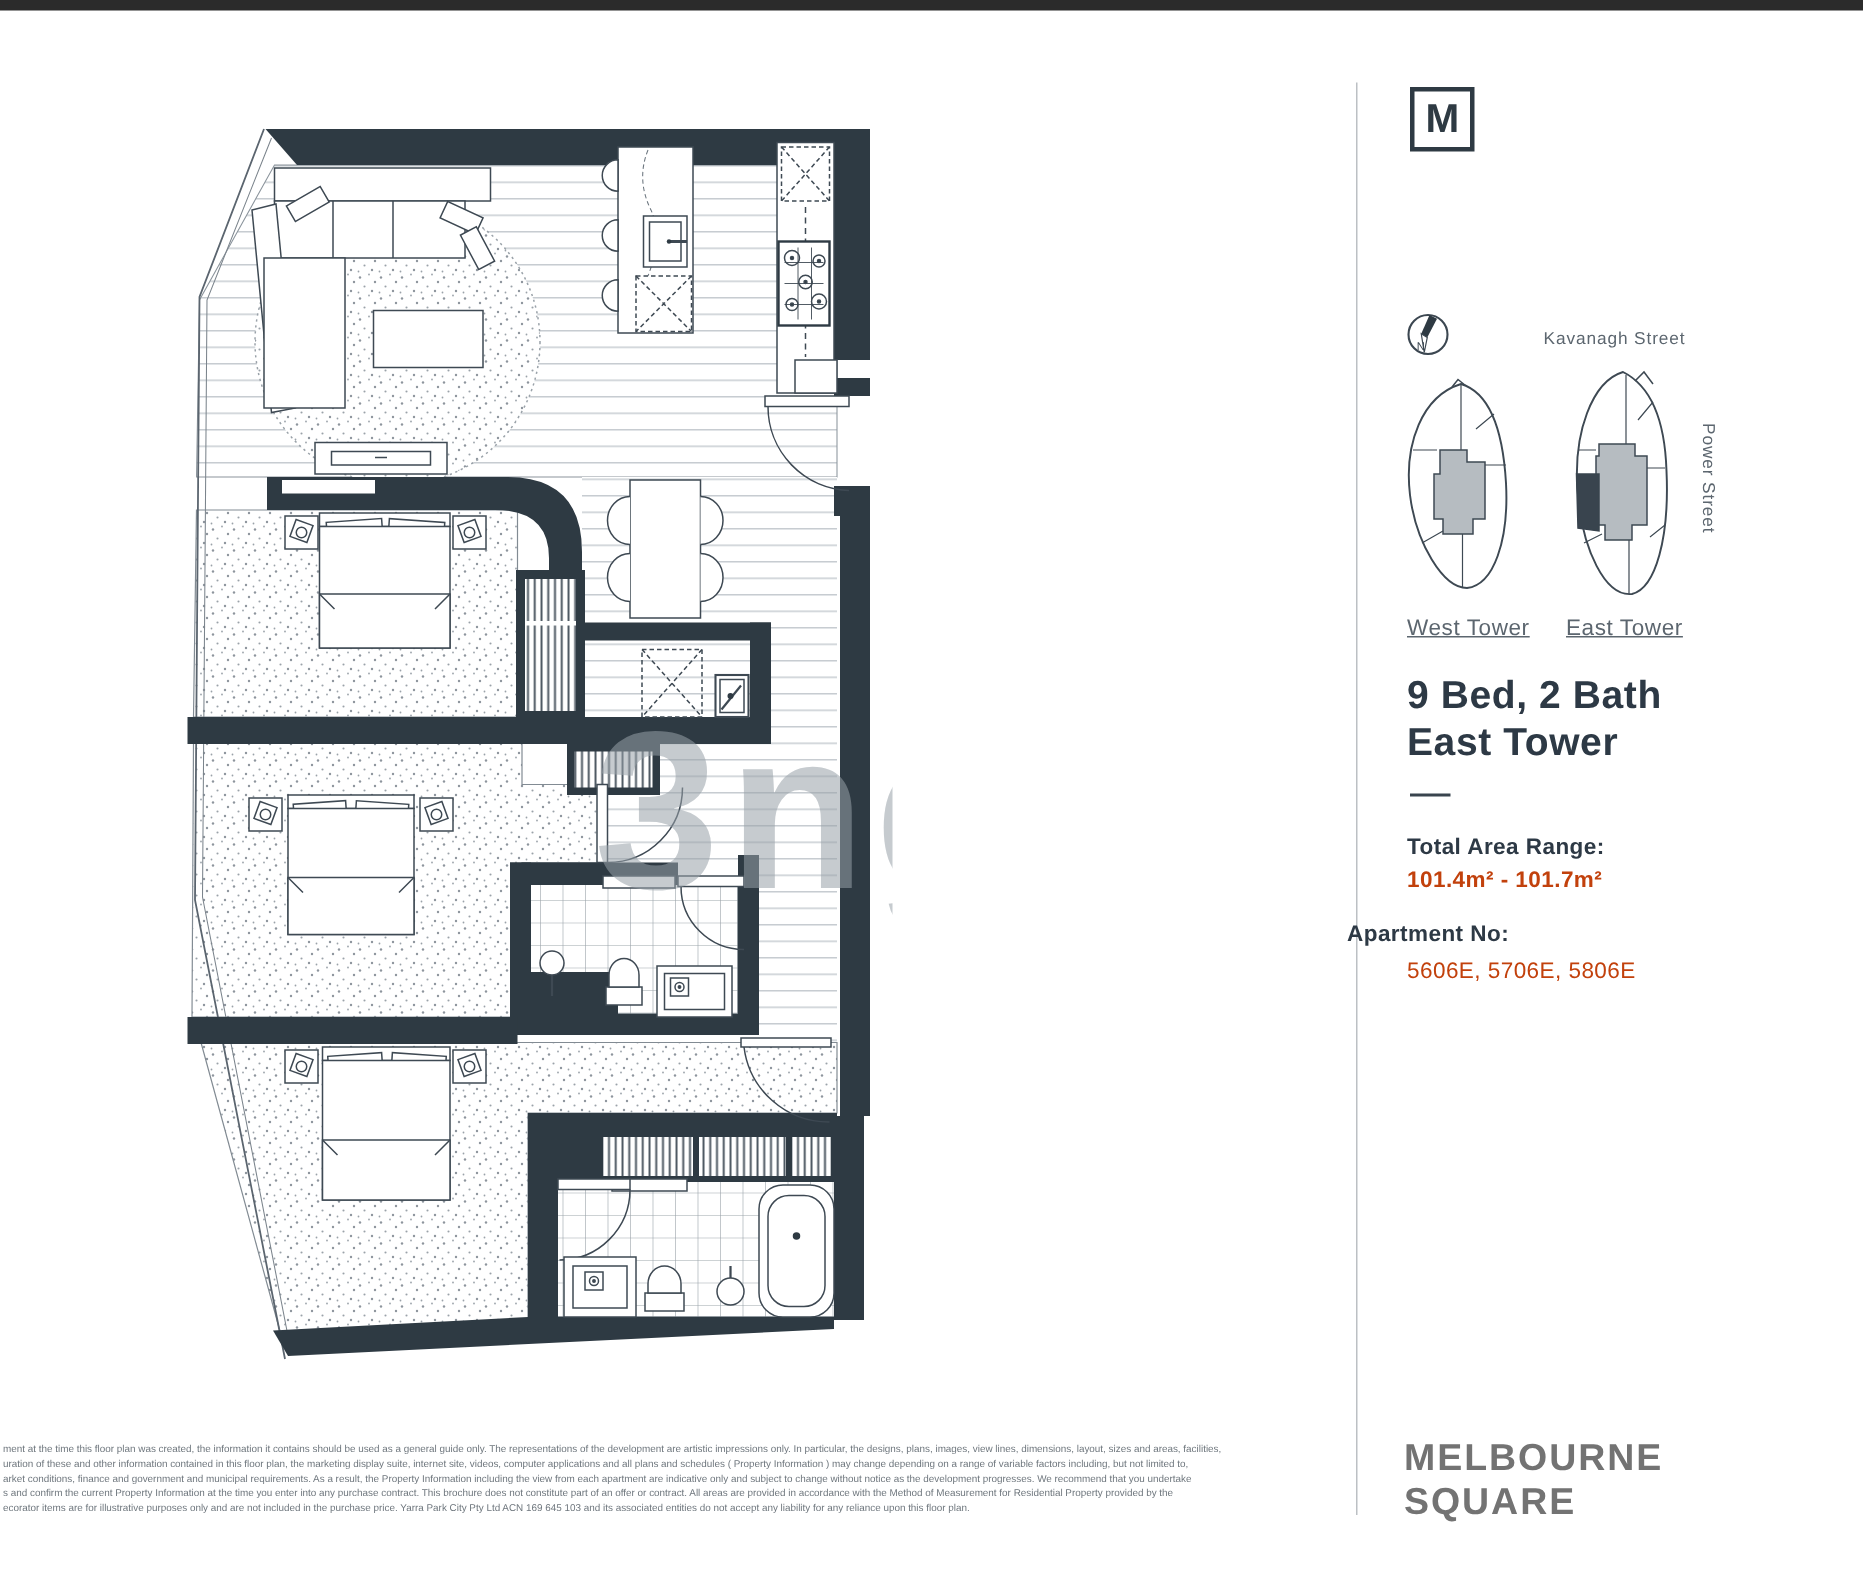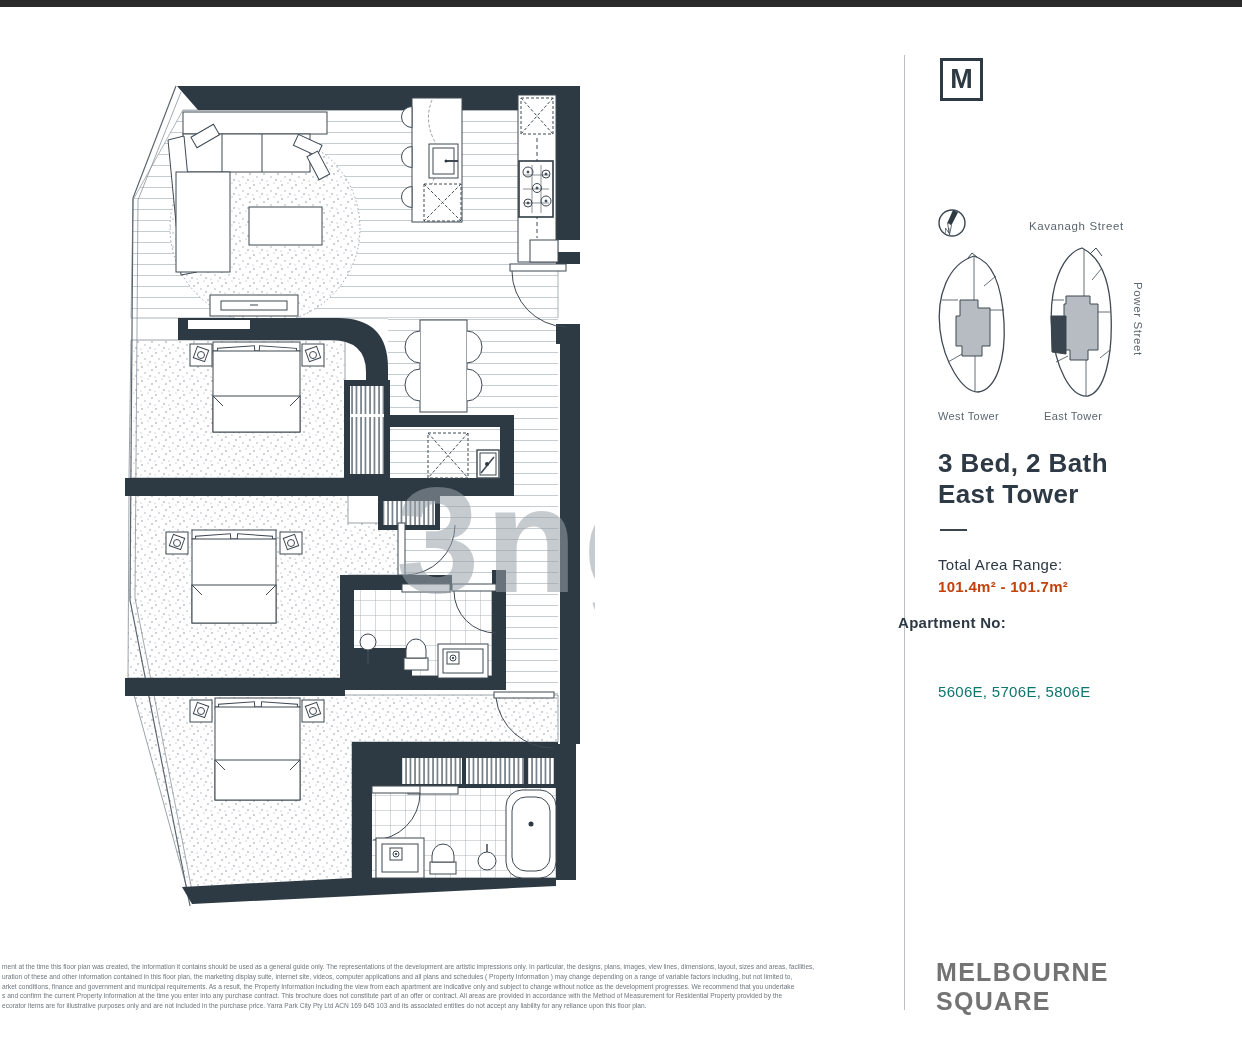--- a/index.html
+++ b/index.html
@@ -12,30 +12,30 @@
   .vdivider{position:absolute;left:904px;top:55px;width:1px;height:955px;background:#bcc0c4;}
 
   
   .mlogo{position:absolute;left:940px;top:58px;width:37px;height:37px;border:3.5px solid #2e3a43;
          display:flex;align-items:center;justify-content:center;font-size:27px;font-weight:700;color:#2e3a43;}
   .compass{position:absolute;left:936px;top:206px;width:34px;height:34px;}
   .street-top{position:absolute;left:1010px;top:220px;font-size:11.5px;color:#5c666f;letter-spacing:.6px;margin-left:19px;}
   .street-right{position:absolute;left:1132px;top:282px;font-size:11.5px;color:#5c666f;letter-spacing:.6px;
                 writing-mode:vertical-rl;}
   .towers{position:absolute;left:925px;top:243px;width:200px;height:160px;}
-  .tower-label{position:absolute;font-size:11px;color:#5c666f;letter-spacing:.4px;}
+  .tower-label{position:absolute;font-size:15px;color:#5c666f;letter-spacing:.4px;text-decoration:underline;}
   .lbl-west{left:938px;top:410px;}
   .lbl-east{left:1044px;top:410px;}
   .unit-title{position:absolute;left:938px;top:448px;font-size:26px;line-height:31px;font-weight:700;
               color:#2d3945;letter-spacing:.4px;}
   .title-rule{position:absolute;left:940px;top:529px;width:27px;height:2px;background:#39444e;}
-  .area-label{position:absolute;left:938px;top:556px;font-size:15px;font-weight:400;color:#2d3945;letter-spacing:.3px;}
+  .area-label{position:absolute;left:938px;top:556px;font-size:15px;font-weight:700;color:#2d3945;letter-spacing:.3px;}
   .area-value{position:absolute;left:938px;top:578px;font-size:15px;font-weight:700;color:#c2410c;letter-spacing:.3px;}
   .apt-label{position:absolute;left:898px;top:614px;font-size:15px;font-weight:700;color:#2d3945;letter-spacing:.3px;}
-  .apt-nums{position:absolute;left:938px;top:639px;font-size:15px;color:#0f766e;letter-spacing:.3px;margin-top:44px;}
+  .apt-nums{position:absolute;left:938px;top:639px;font-size:15px;color:#c2410c;letter-spacing:.3px;}
   .brand{position:absolute;left:936px;top:958px;font-size:25px;line-height:29px;font-weight:800;
          color:#737373;letter-spacing:1.3px;}
 
   
   .disclaimer{position:absolute;left:2px;top:962px;width:900px;color:#6f777e;font-size:6.6px;
               line-height:9.8px;white-space:nowrap;}
 
   .plan{position:absolute;left:115px;top:78px;width:480px;height:840px;}
 </style>
 </head>
@@ -328,21 +328,21 @@
     <path d="M1052,300 H1064 M1098,312 H1110 M1086,396 V360 M1084,250 V296 M1056,362 L1068,356 M1100,358 L1110,350 M1102,268 L1092,280" stroke-width="0.8"></path>
   </g>
   <polygon points="1066,296 1090,296 1090,304 1098,304 1098,350 1088,350 1088,360 1070,360 1070,350 1064,350 1064,304 1066,304" fill="#b6bcc1" stroke="#3e4953" stroke-width="1"></polygon>
   <polygon points="1051,316 1066,316 1066,354 1052,352" fill="#39444e" stroke="#39444e"></polygon>
 </svg>
 
 <div class="tower-label lbl-west">West Tower</div>
 <div class="tower-label lbl-east">East Tower</div>
 
 <div class="unit-title">
-  <div>3 Bed, 2 Bath</div>
+  <div>9 Bed, 2 Bath</div>
   <div>East Tower</div>
 </div>
 <div class="title-rule"></div>
 
 <div class="area-label">Total Area Range:</div>
 <div class="area-value">101.4m² - 101.7m²</div>
 <div class="apt-label">Apartment No:</div>
 <div class="apt-nums">5606E, 5706E, 5806E</div>
 
 <div class="brand">

